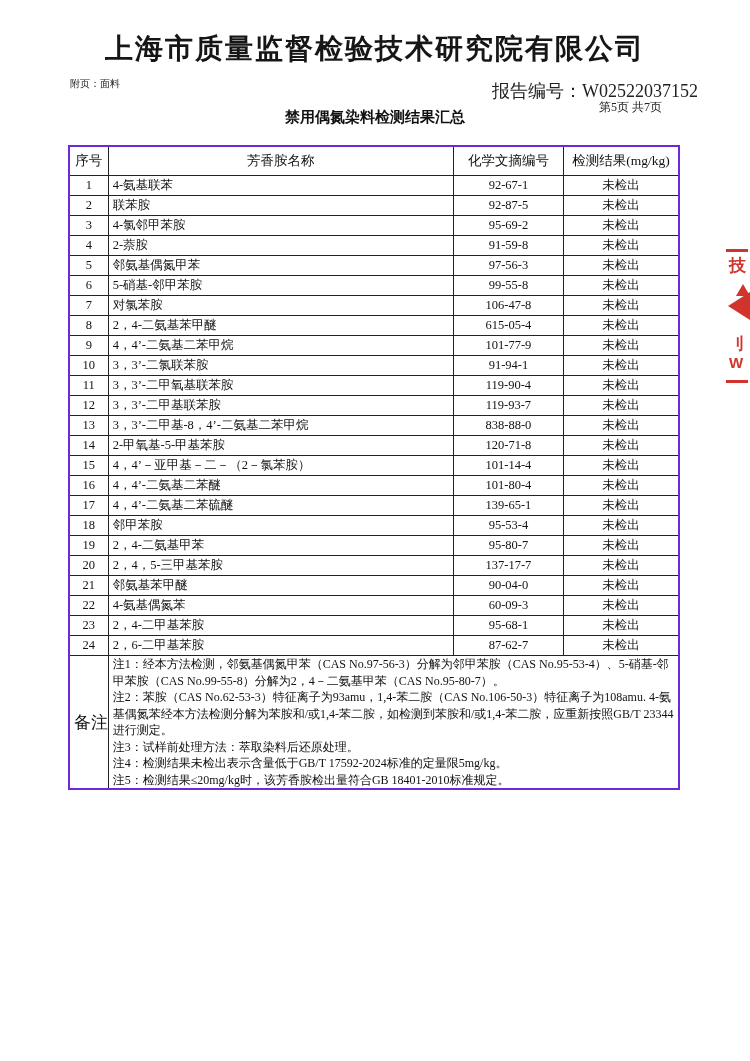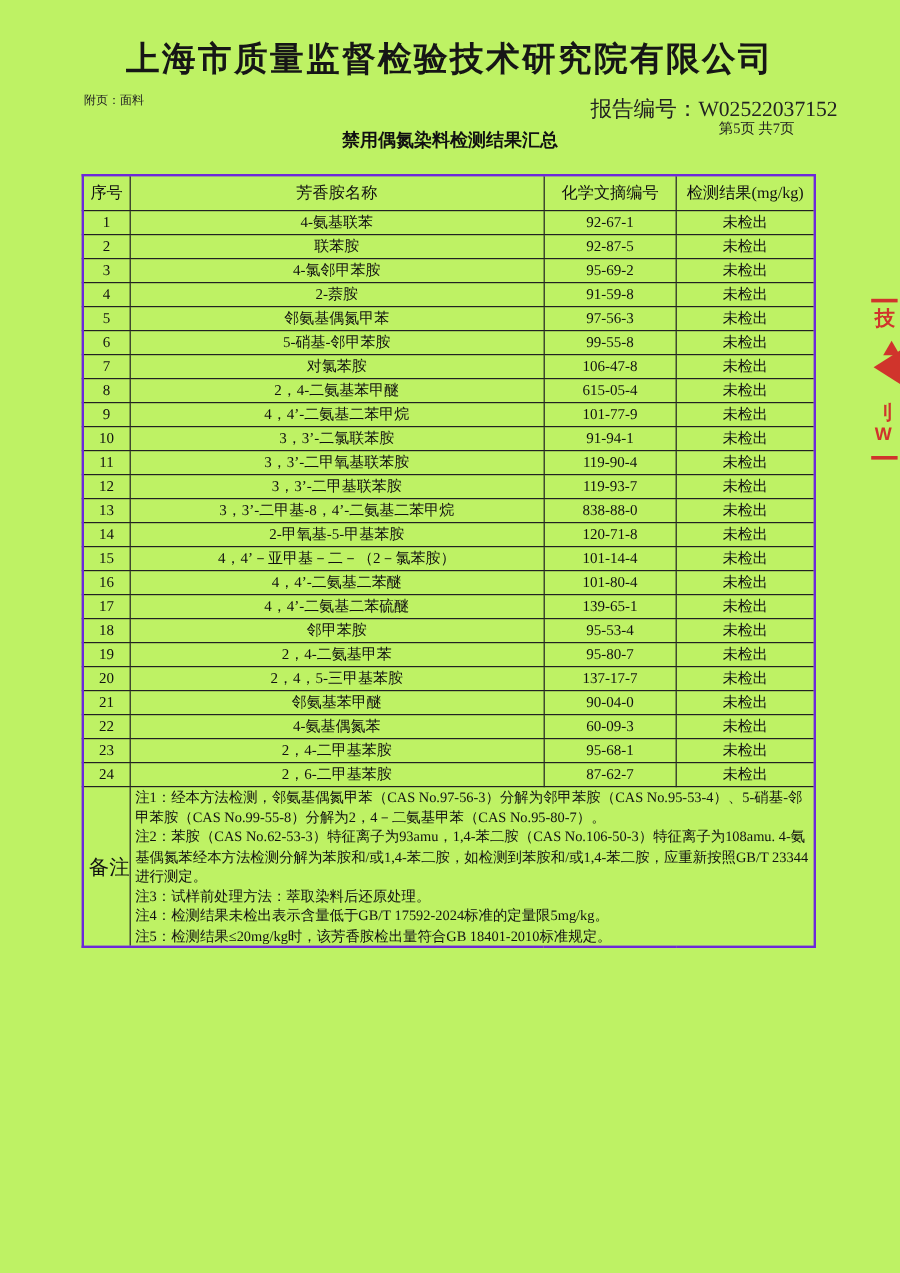--- a/index.html
+++ b/index.html
@@ -1,17 +1,17 @@
 <!DOCTYPE html>
 <html><head>
 <meta charset="utf-8">
 <style>
   html,body{margin:0;padding:0;background:#888;}
   .page{
-    position:relative;width:750px;height:1061px;background:#bef264;
+    position:relative;width:750px;height:1061px;background:#ffffff;
     font-family:"Liberation Serif","DejaVu Serif",serif;color:#1c1c1c;
     overflow:hidden;margin:0 auto;
   }
   .company-title{
     position:absolute;top:30px;left:0;width:100%;text-align:center;
     font-size:28px;font-weight:bold;letter-spacing:2px;color:#161616;
   }
   .subhead-left{position:absolute;top:77px;left:70px;font-size:10px;color:#222;}
   .report-no{position:absolute;top:79px;right:52px;font-size:18px;color:#222;}
   .page-no{position:absolute;top:99px;right:88px;font-size:12px;color:#222;}
@@ -27,21 +27,21 @@
     border:1px solid #222;padding:0 4px;overflow:hidden;white-space:nowrap;
   }
   table.report{border:2px solid #6d28d9;}
   table.report thead th{height:28px;font-weight:normal;font-size:13.5px;text-align:center;}
   table.report tbody td{height:19px;}
   .col-no{width:39px;}
   .col-name{width:344px;}
   .col-cas{width:110px;}
   .col-res{width:115px;}
   td.c-no,td.c-cas,td.c-res{text-align:center;}
-  td.c-name{text-align:center;}
+  td.c-name{text-align:left;}
   tr.remark-row td{vertical-align:top;height:160px;}
   td.remark-label{vertical-align:middle !important;font-size:17px;}
   td.remark-body{white-space:normal !important;padding:2px 6px 0 4px;}
   .note-line{font-size:12px;line-height:16.5px;white-space:normal;}
   .footer-code{
     position:absolute;right:70px;top:1092px;font-size:13px;color:#222;
     letter-spacing:0.5px;font-family:"Liberation Serif","DejaVu Serif",serif;
   }
   
   .stamp{position:absolute;right:0;top:246px;width:24px;height:142px;color:#d0342c;}

